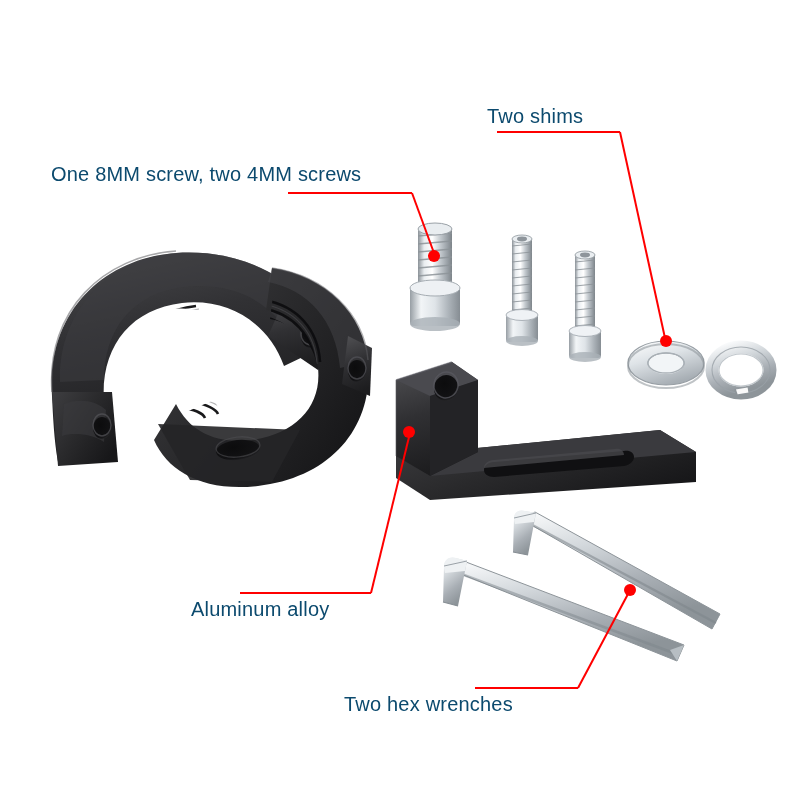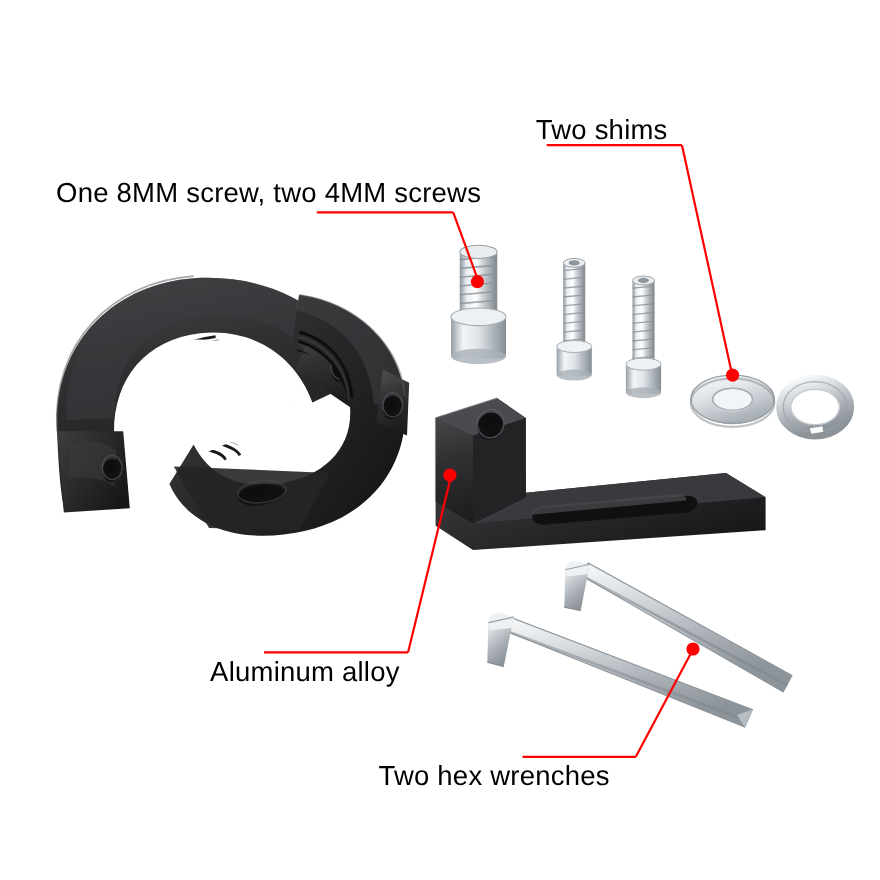--- a/index.html
+++ b/index.html
@@ -17,23 +17,23 @@
   }
   #product-svg {
     position: absolute;
     left: 0;
     top: 0;
     width: 800px;
     height: 800px;
   }
   .callout-label {
     position: absolute;
-    color: #000000;
+    color: #0c4a6e;
     font-family: "Liberation Sans", sans-serif;
-    font-size: 25px;
+    font-size: 20px;
     font-weight: 400;
     letter-spacing: 0.2px;
     white-space: nowrap;
     line-height: 1;
   }
   #label-screws { left: 51px;  top: 164px; }
   #label-shims  { left: 487px; top: 106px; }
   #label-alloy  { left: 191px; top: 599px; }
   #label-wrench { left: 344px; top: 694px; }
 </style>

